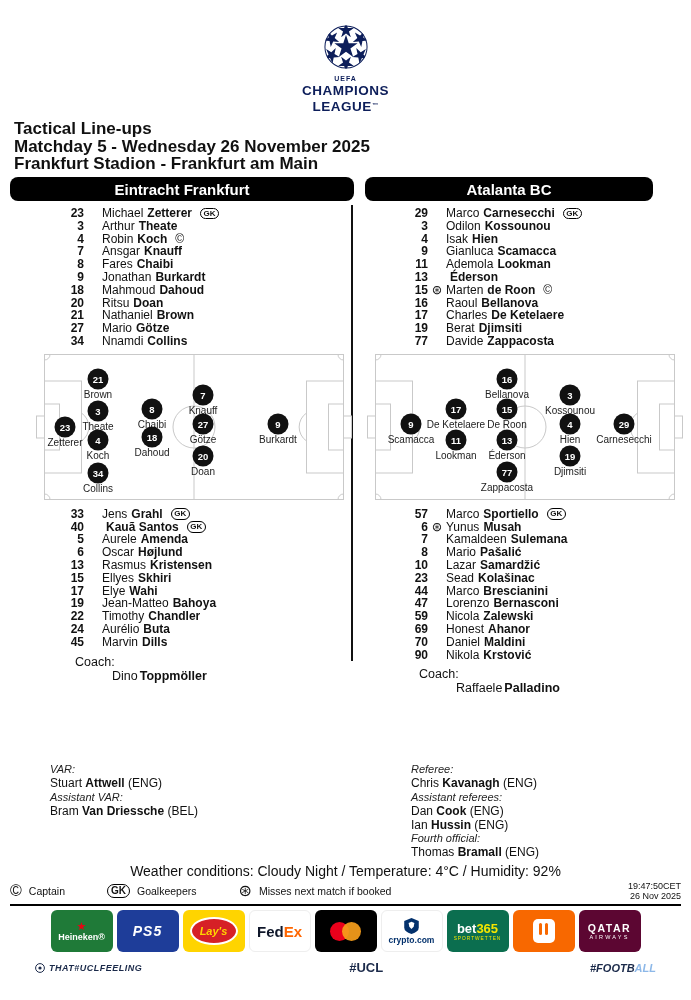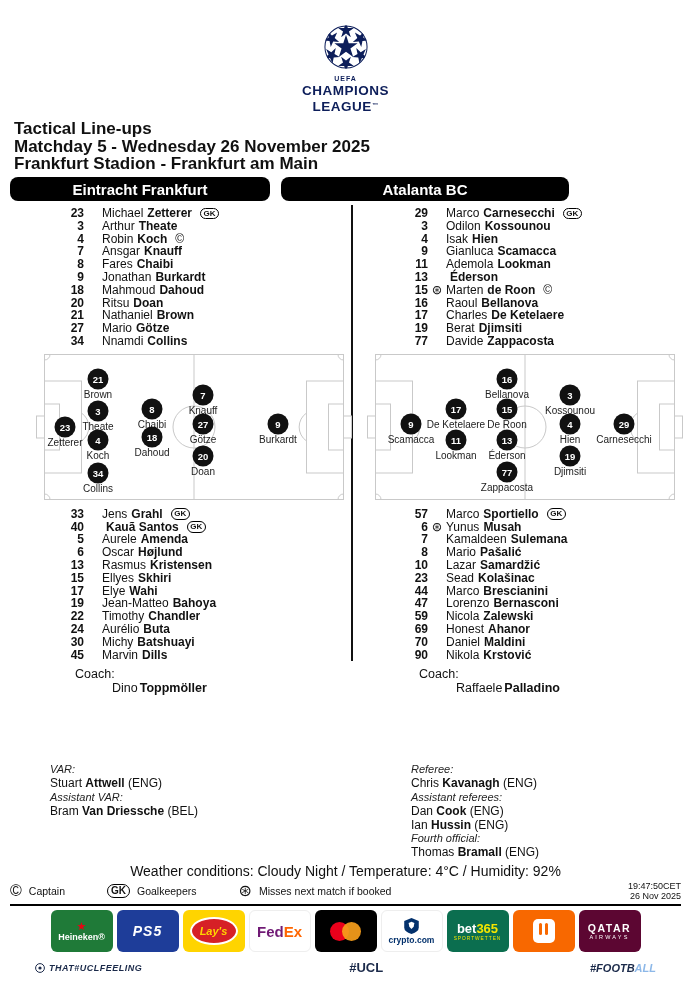--- a/index.html
+++ b/index.html
@@ -8,21 +8,21 @@
   
   .logo-block{position:absolute;top:24px;left:0;right:0;text-align:center;line-height:1;}
   .uefa-arc{font-size:7px;font-weight:bold;color:#0d1e5a;letter-spacing:1px;margin-top:2px;}
   .comp-line{font-size:13.5px;font-weight:bold;color:#0d1e5a;letter-spacing:.5px;margin-top:2px;}
   .tm{font-size:6px;vertical-align:4px;}
   .title-block{position:absolute;top:120px;left:14px;font-size:17px;font-weight:bold;line-height:17.5px;}
   
   .team-bars{position:absolute;top:177px;left:0;right:0;display:flex;}
   .team-bar{height:24px;background:#000;color:#fff;font-size:15px;font-weight:bold;
             border-radius:8px;display:flex;align-items:center;justify-content:center;}
-  .team-bar.left{margin-left:10px;width:260px;}
+  .team-bar.left{margin-left:10px;width:344px;}
   .team-bar.right{margin-left:11px;width:288px;text-align:right;}
   
   .columns{position:absolute;top:204px;left:0;width:552px;height:490px;display:flex;}
   .team-col{width:345px;}
   .team-col.right{width:346px;}
   .divider{position:absolute;left:351px;top:1px;width:2px;height:456px;background:#111;}
   
   .p-list{margin-top:3px;}
   .p-list.subs{margin-top:8px;}
   .p-row{display:flex;align-items:baseline;font-size:12px;line-height:12.8px;height:12.8px;}
@@ -71,21 +71,21 @@
         align-items:center;justify-content:center;overflow:hidden;box-sizing:border-box;}
   .t-heineken{background:#1f7a38;}
   .t-heineken .star{color:#e30613;font-size:11px;line-height:11px;}
   .t-heineken .word{color:#fff;font-size:9px;font-weight:bold;}
   .t-ps5{background:#1e3d99;color:#fff;font-size:14px;font-weight:bold;font-style:italic;letter-spacing:1px;}
   .t-lays{background:#ffd400;}
   .lays-oval{background:#d62026;border:2px solid #fff;border-radius:50%;width:44px;height:24px;
              display:flex;align-items:center;justify-content:center;color:#ffd400;
              font-size:11px;font-weight:bold;font-style:italic;}
   .t-fedex{background:#fff;border:1px solid #eee;flex-direction:row;font-size:15px;font-weight:bold;}
-  .t-fedex .fed{color:#701a75;}
+  .t-fedex .fed{color:#0f172a;}
   .t-fedex .ex{color:#ff6600;}
   .t-mc{background:#000;flex-direction:row;}
   .mc-c{width:19px;height:19px;border-radius:50%;}
   .mc-red{background:#eb001b;}
   .mc-org{background:#f79e1b;margin-left:-7px;opacity:.92;}
   .t-crypto{background:#fff;border:1px solid #eee;}
   .t-crypto .word{color:#03316c;font-size:8.5px;font-weight:bold;margin-top:1px;}
   .t-bet{background:#0b6e4f;}
   .t-bet .line1{font-size:13px;font-weight:bold;line-height:13px;}
   .t-bet .b1{color:#fff;}
@@ -394,27 +394,20 @@
           </div>
 
           <div class="p-row">
             <span class="p-num">24</span>
             <span class="p-mark"></span>
             <span class="p-first">Aurélio</span>
             <span class="p-last">Buta</span>
 
           </div>
 
-          <div class="p-row">
-            <span class="p-num">30</span>
-            <span class="p-mark"></span>
-            <span class="p-first">Michy</span>
-            <span class="p-last">Batshuayi</span>
-
-          </div>
 
           <div class="p-row">
             <span class="p-num">45</span>
             <span class="p-mark"></span>
             <span class="p-first">Marvin</span>
             <span class="p-last">Dills</span>
 
           </div>
         </div>
 

